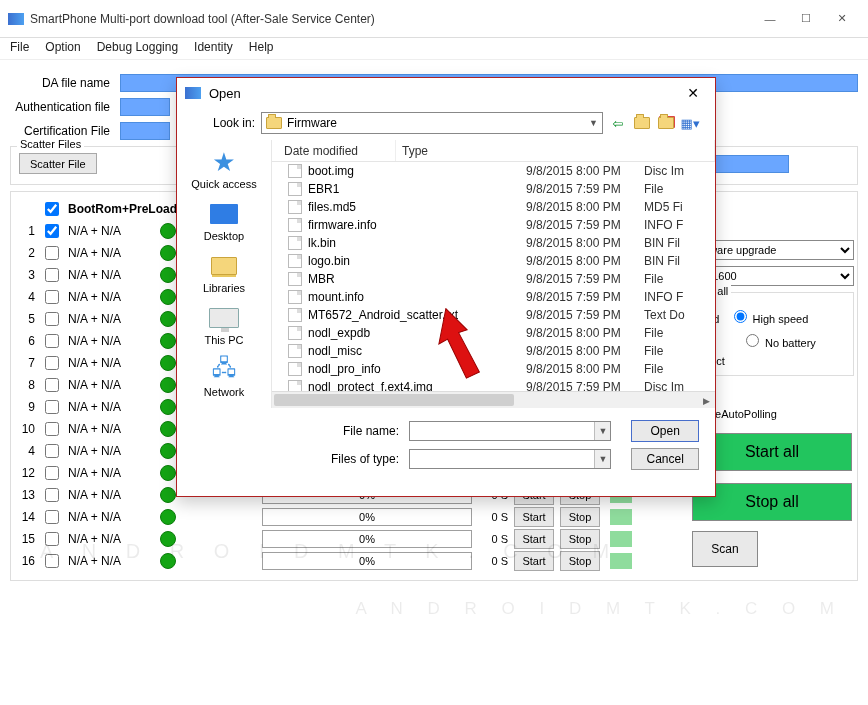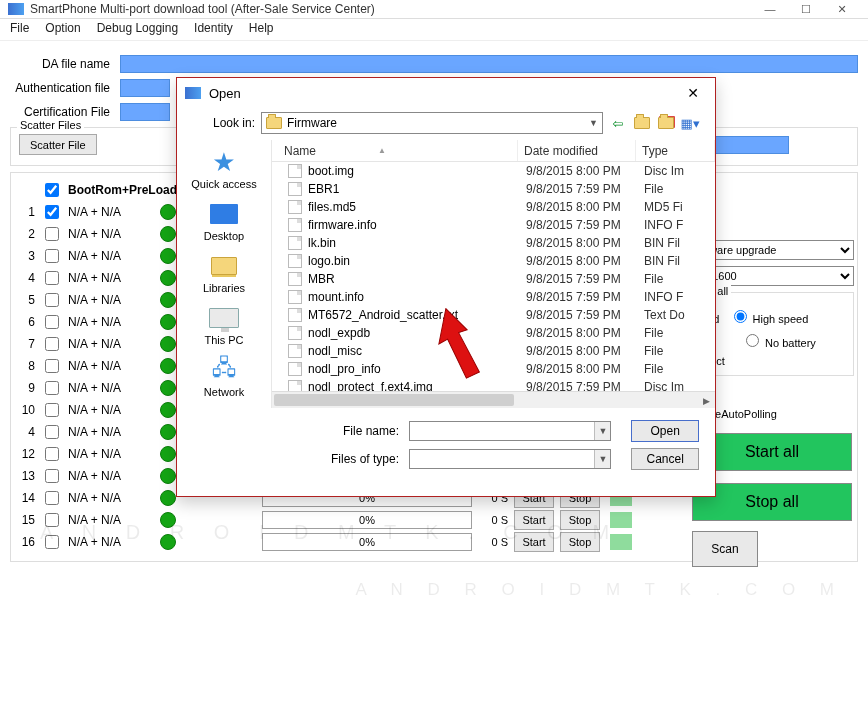--- a/index.html
+++ b/index.html
@@ -1,17 +1,17 @@
 <!DOCTYPE html>
 <html><head>
 <meta charset="utf-8">
 <style>
   * { box-sizing: border-box; font-family: "Segoe UI", Tahoma, sans-serif; }
   body { margin:0; background:#fff; font-size:11px; color:#000; width:868px; height:705px; overflow:hidden; position:relative; }
-  .titlebar { height:19px; background:#fff; border-bottom:1px solid #ddd; display:flex; align-items:center; padding:0 8px; }
+  .titlebar { height:38px; background:#fff; border-bottom:1px solid #ddd; display:flex; align-items:center; padding:0 8px; }
   .titlebar .app-icon { width:16px; height:12px; background:linear-gradient(90deg,#3b70d0,#4da0f0); margin-right:6px; position:relative; }
   .titlebar .title-text { font-size:12px; color:#333; flex:1; }
   .winbtns { display:flex; gap:0; }
   .winbtn { width:36px; height:22px; display:flex; align-items:center; justify-content:center; font-size:11px; color:#555; cursor:default; }
   .menubar { height:22px; display:flex; gap:16px; padding:2px 10px; font-size:12px; color:#222; border-bottom:1px solid #eee; }
   .menubar span { cursor:default; }
   .mainwrap { position:relative; padding:8px 10px; }
   .fieldrow { display:flex; align-items:center; margin:6px 0; font-size:12px; }
   .fieldlabel { width:110px; text-align:right; padding-right:10px; }
   .bluefield { flex:1; height:18px; background:#6aa6ff; border:1px solid #4d8de0; }
@@ -358,24 +358,20 @@
         </div>
       <div class="place">
           <div class="pic">
             <span class="netic">🖧</span>
           </div>
           <span>Network</span>
         </div>
     </div>
     <div class="filelist">
       <div class="fl-head">
-        <div class="col col-name">
-            <span>Name</span>
-            <span class="sorter">▲</span>
-          </div>
         <div class="col col-date">Date modified</div>
         <div class="col col-type">Type</div>
       </div>
       <div class="fl-rows" id="file-rows">
           <div class="fl-row">
             <div class="fi-ic"></div>
     <div class="fn">boot.img</div>
     <div class="fd">9/8/2015 8:00 PM</div>
     <div class="ft">Disc Im</div>
           </div>

